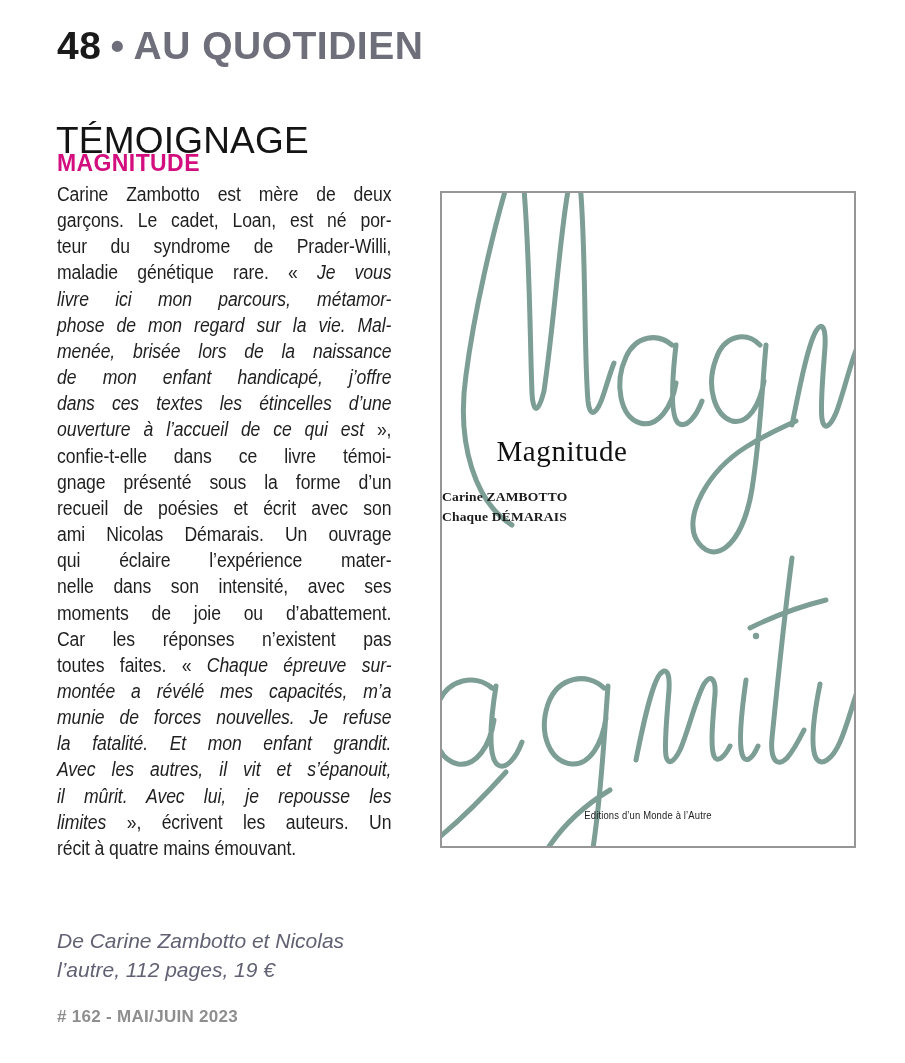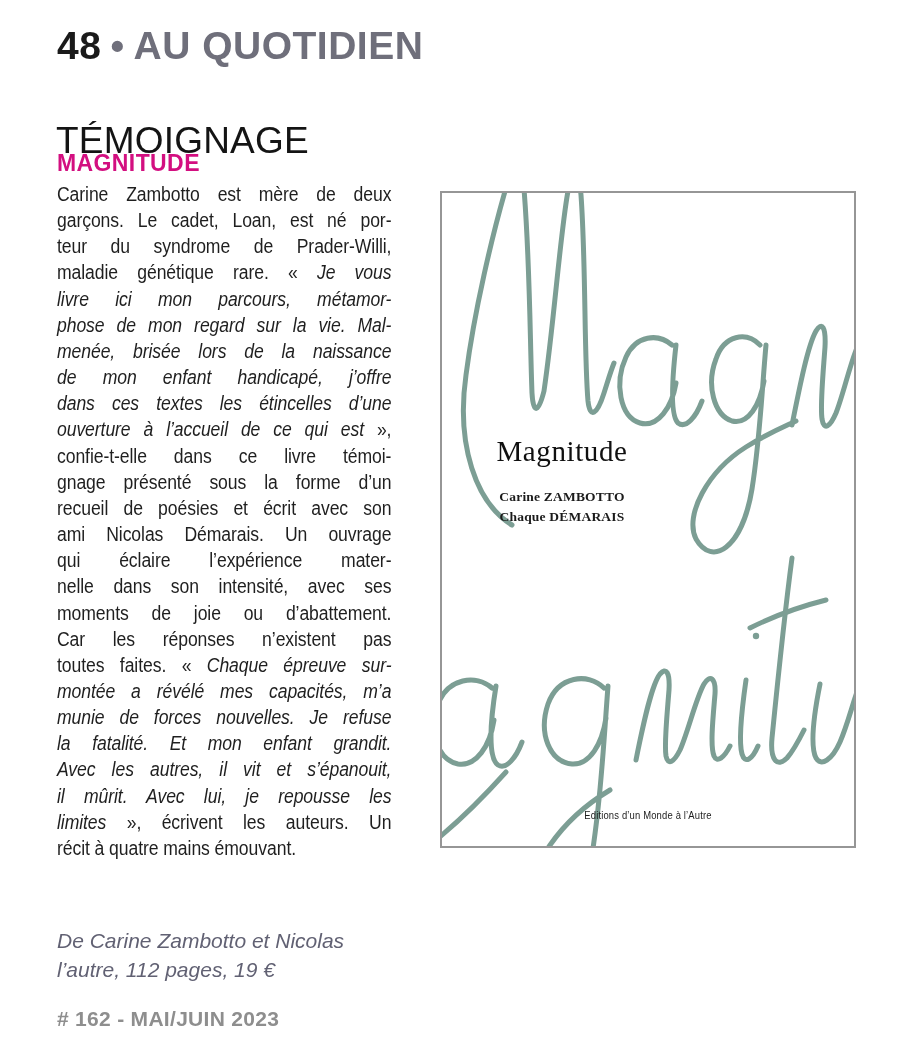--- a/index.html
+++ b/index.html
@@ -26,36 +26,36 @@
   }
   .bodyline { text-align:justify; text-align-last:justify; }
   .bodyline.last { text-align-last:left; }
   .it { font-style:italic; }
 
   
   .credit {
     position:absolute; left:57px; top:895px; width:400px; white-space:nowrap;
     font-size:21px; font-style:italic; font-weight:500; color:var(--credit,#616173); line-height:28.6px;margin-top:32px;
   }
-  .issue { position:absolute; left:57px; top:1007px; font-size:21px; font-weight:bold; color:var(--footer,#8e8e8e); letter-spacing:.3px; }
+  .issue { position:absolute; left:57px; top:1007px; font-size:17px; font-weight:bold; color:var(--footer,#8e8e8e); letter-spacing:.3px; }
 
   
   .cover {
     position:absolute; left:440px; top:191px; width:412px; height:653px;
     background:#fff; border:2px solid #969696; overflow:hidden;
   }
   .cover svg { position:absolute; left:0; }
   .svg-top { top:0; }
   .svg-bottom { bottom:-2px; }
   .cover-title {
     position:absolute; left:0; top:242px; width:240px; text-align:center; z-index:2;
     font-family:"Liberation Serif", serif; font-size:29px; color:#101010; letter-spacing:.6px;
   }
   .cover-authors {
-    position:absolute; left:0; top:294px; width:240px; text-align:center; z-index:2;
+    position:absolute; left:0; top:294px; width:240px; z-index:2;
     font-family:"Liberation Serif", serif; font-size:13.5px; font-weight:bold;
     color:#1b1b1b; line-height:19.5px; letter-spacing:.2px;
   }
   .cover-publisher {
     position:absolute; left:60px; top:616px; width:292px; text-align:center; z-index:2;
     font-size:11.5px; color:#1d1d1d; letter-spacing:.2px;
     transform:scaleX(0.82); transform-origin:center top; font-weight:500;
   }
 </style>
 </head>

